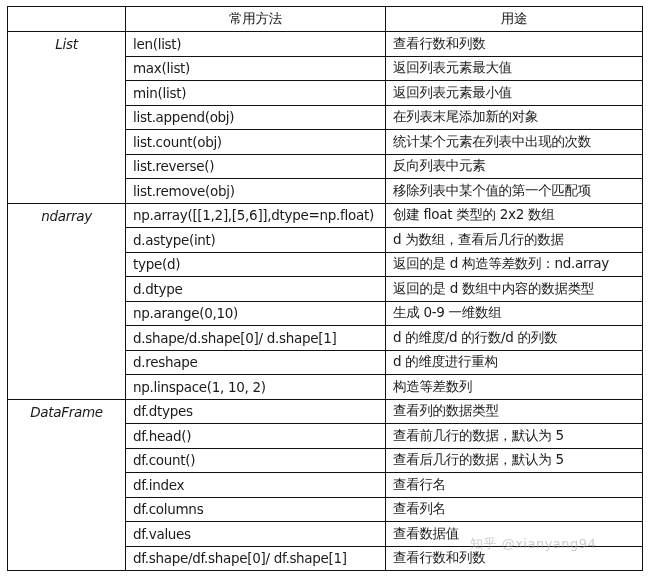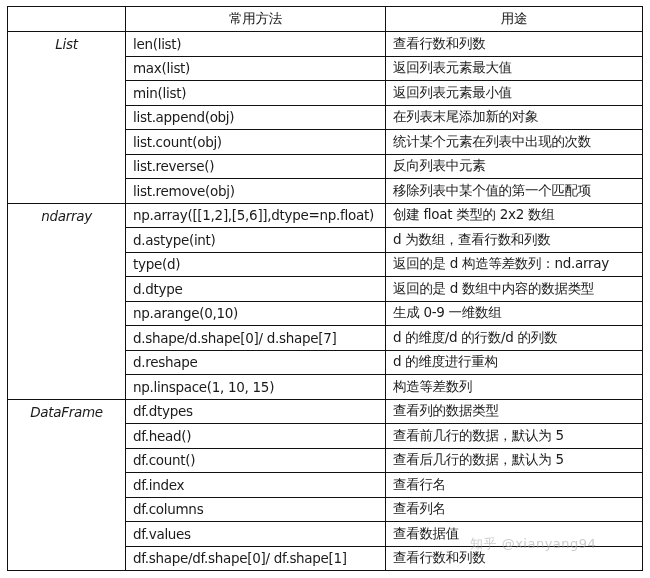--- a/index.html
+++ b/index.html
@@ -62,44 +62,44 @@
         <td>list.remove(obj)</td>
         <td>移除列表中某个值的第一个匹配项</td>
       </tr>
       <tr>
         <td class="group" rowspan="8">ndarray</td>
         <td>np.array([[1,2],[5,6]],dtype=np.float)</td>
         <td>创建 float 类型的 2x2 数组</td>
       </tr>
       <tr>
         <td>d.astype(int)</td>
-        <td>d 为数组，查看行数和列数</td>
+        <td>d 为数组，查看后几行的数据</td>
       </tr>
       <tr>
         <td>type(d)</td>
         <td>返回的是 d 构造等差数列：nd.array</td>
       </tr>
       <tr>
         <td>d.dtype</td>
         <td>返回的是 d 数组中内容的数据类型</td>
       </tr>
       <tr>
         <td>np.arange(0,10)</td>
         <td>生成 0-9 一维数组</td>
       </tr>
       <tr>
-        <td>d.shape/d.shape[0]/ d.shape[7]</td>
+        <td>d.shape/d.shape[0]/ d.shape[1]</td>
         <td>d 的维度/d 的行数/d 的列数</td>
       </tr>
       <tr>
         <td>d.reshape</td>
         <td>d 的维度进行重构</td>
       </tr>
       <tr>
-        <td>np.linspace(1, 10, 15)</td>
+        <td>np.linspace(1, 10, 2)</td>
         <td>构造等差数列</td>
       </tr>
       <tr>
         <td class="group" rowspan="7">DataFrame</td>
         <td>df.dtypes</td>
         <td>查看列的数据类型</td>
       </tr>
       <tr>
         <td>df.head()</td>
         <td>查看前几行的数据，默认为 5</td>

